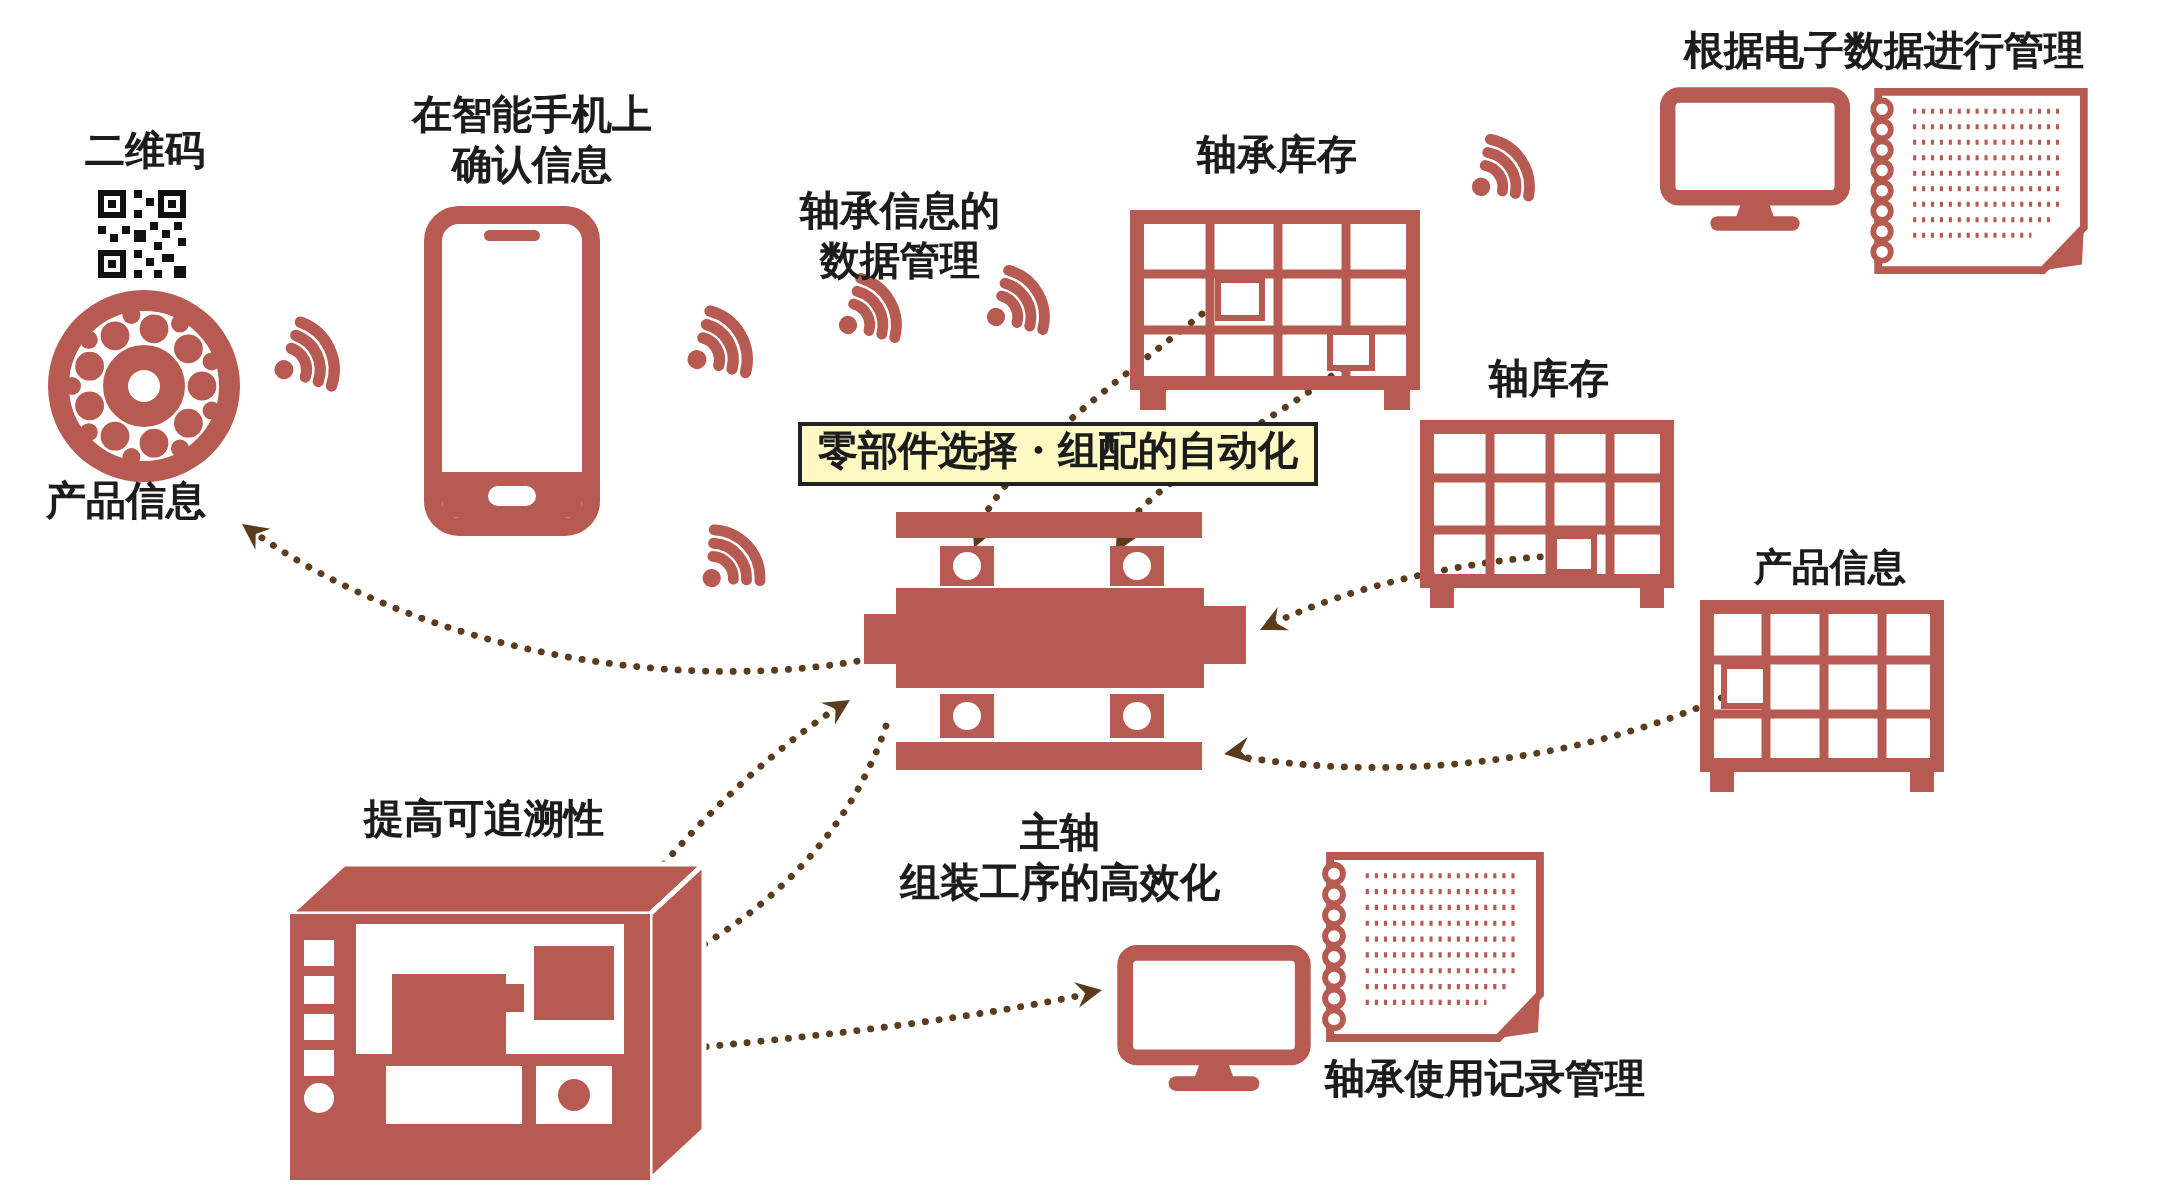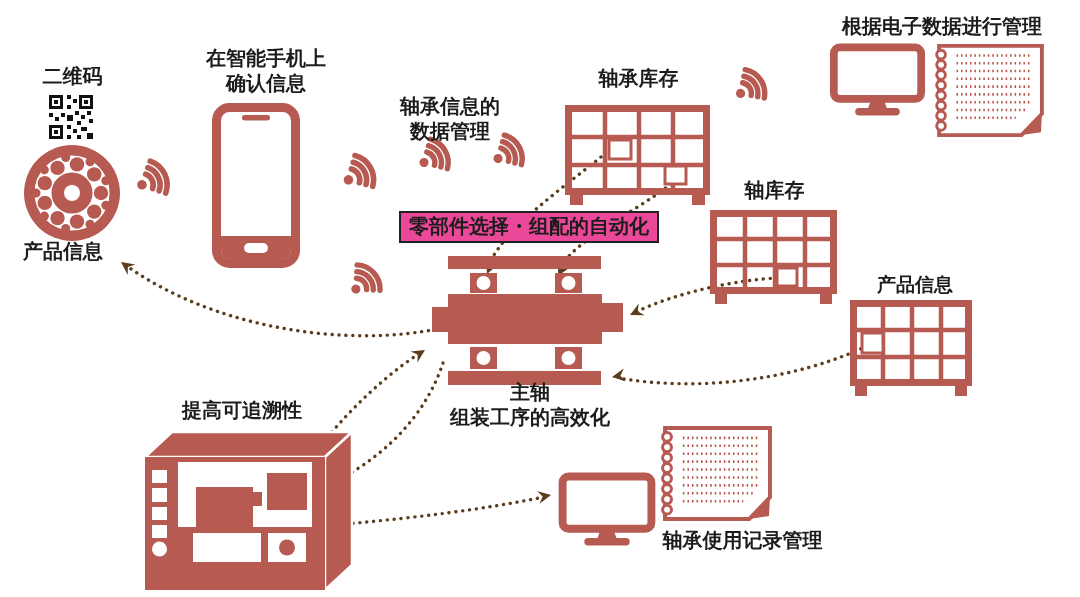--- a/index.html
+++ b/index.html
@@ -1,21 +1,21 @@
 <!DOCTYPE html>
 <html><head>
 <meta charset="utf-8">
 <style>
   html,body{margin:0;padding:0;background:#fff;}
   .canvas{position:relative;width:1080px;height:597px;background:#fff;overflow:hidden;
           font-family:"Liberation Sans","DejaVu Sans",sans-serif;color:#1c1c1c;}
   .abs{position:absolute;}
   .label{position:absolute;text-align:center;font-weight:700;font-size:20px;line-height:25px;color:#1c1c1c;}
   .boxlabel{position:absolute;text-align:center;font-weight:600;font-size:20px;line-height:27px;
-            border:2px solid #222;background:#ec4899;}
+            border:2px solid #222;background:#fef9c3;}
   svg{display:block;}
   .overlay{position:absolute;left:0;top:0;pointer-events:none;}
   .wifi{position:absolute;}
 </style>
 </head>
 <body>
 
 <div class="canvas">
 
   <svg class="overlay" width="1080" height="597" viewBox="0 0 1080 597">
@@ -261,21 +261,21 @@
         <rect x="20" y="119" width="153" height="14"></rect>
       </g>
       <g fill="#fff">
         <circle cx="55.5" cy="31" r="7"></circle>
           <circle cx="140.5" cy="31" r="7"></circle>
         <circle cx="55.5" cy="106" r="7"></circle>
           <circle cx="140.5" cy="106" r="7"></circle>
       </g>
     </svg>
   </div>
-  <div class="label" style="left:420px;top:380px;width:220px;">
+  <div class="label" style="left:420px;top:405px;width:220px;">
     <div>主轴</div>
     <div>组装工序的高效化</div>
   </div>
 
   <div class="label" style="left:712px;top:178px;width:125px;">轴库存</div>
   <div class="abs" style="left:710px;top:210px;">
     <svg width="130" height="95" viewBox="0 0 130 95">
       <g stroke="#b75a52" fill="none">
         <rect x="3.5" y="3.5" width="120" height="77" stroke-width="7"></rect>
         <line x1="35" y1="5" x2="35" y2="79" stroke-width="4.5"></line>

